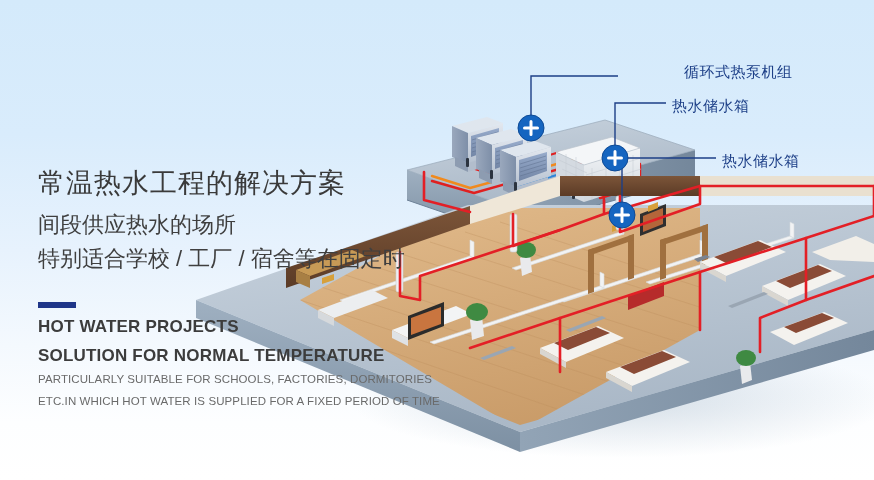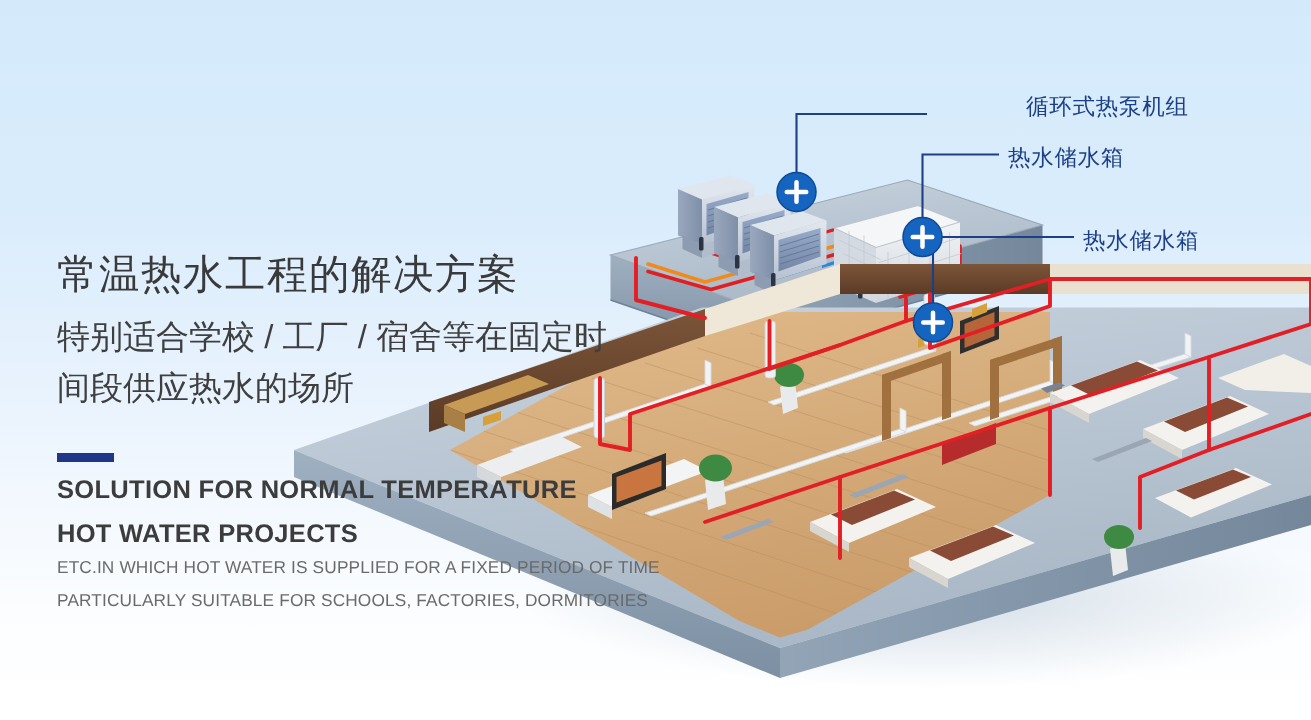--- a/index.html
+++ b/index.html
@@ -365,22 +365,22 @@
       </g>
     </g>
   </svg>
 
   <div class="callout" id="cal-1">循环式热泵机组</div>
   <div class="callout" id="cal-2">热水储水箱</div>
   <div class="callout" id="cal-3">热水储水箱</div>
 
   <div id="text-block">
     <div class="cn-title">常温热水工程的解决方案</div>
+    <div class="cn-sub">间段供应热水的场所</div>
     <div class="cn-sub">特别适合学校 / 工厂 / 宿舍等在固定时</div>
-    <div class="cn-sub">间段供应热水的场所</div>
     <div class="rule"></div>
+    <div class="en-title">HOT WATER PROJECTS</div>
     <div class="en-title">SOLUTION FOR NORMAL TEMPERATURE</div>
-    <div class="en-title">HOT WATER PROJECTS</div>
+    <div class="en-sub">PARTICULARLY SUITABLE FOR SCHOOLS, FACTORIES, DORMITORIES</div>
     <div class="en-sub">ETC.IN WHICH HOT WATER IS SUPPLIED FOR A FIXED PERIOD OF TIME</div>
-    <div class="en-sub">PARTICULARLY SUITABLE FOR SCHOOLS, FACTORIES, DORMITORIES</div>
   </div>
 
 </div>
 
 </body></html>

